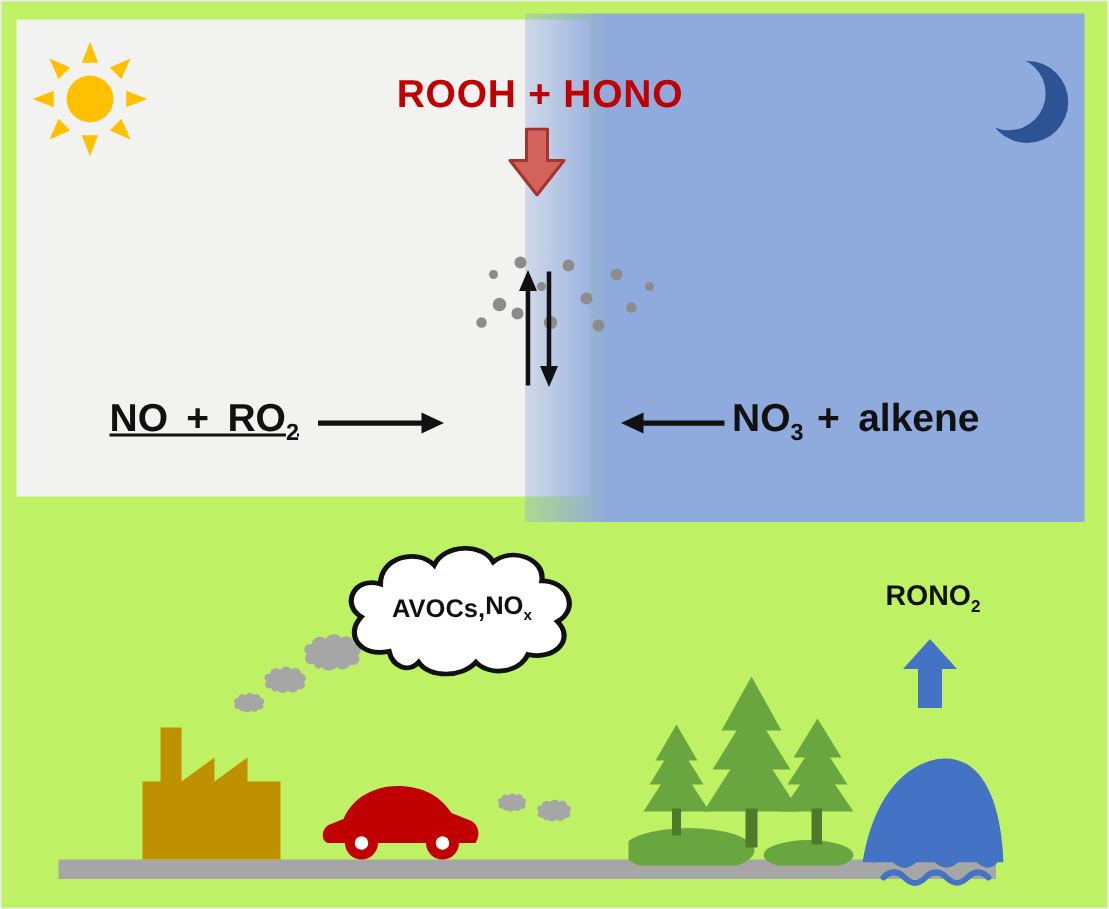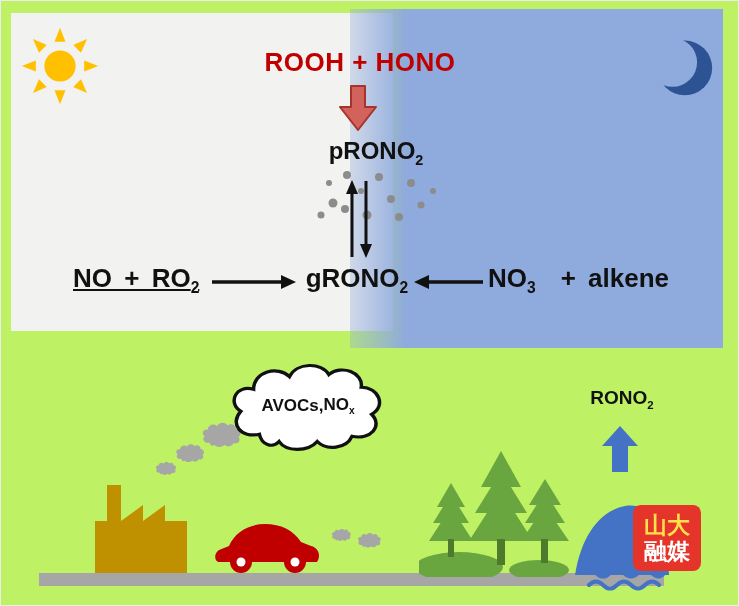--- a/index.html
+++ b/index.html
@@ -6,21 +6,21 @@
   #canvas{position:relative;width:739px;height:606px;background:#bef264;border:1px solid #ececec;
           box-sizing:border-box;overflow:hidden;font-family:"Liberation Sans","DejaVu Sans",sans-serif;}
   .abs{position:absolute;}
   .panel{position:absolute;}
   .day{left:10px;top:12px;width:382px;height:318px;background:#f2f2f0;}
   .night{left:349px;top:8px;width:373px;height:339px;
          background:linear-gradient(90deg,rgba(143,170,220,0.35) 0%,#8faadc 15%);}
   .label{position:absolute;font-weight:bold;color:#111;}
   .red-label{color:#c00000;}
   sub{font-size:0.6em;}
-  .gap{margin-left:25px;}
+  .gap{margin-left:9px;}
   .rooh{left:234px;top:46px;width:250px;text-align:center;font-size:26px;letter-spacing:.5px;}
   .prono2{left:312px;top:136px;width:126px;text-align:center;font-size:24px;}
   .eq{font-size:26px;word-spacing:5px;}
   .eq-left{left:72px;top:262px;text-decoration:underline;}
   .eq-center{left:303px;top:262px;width:106px;text-align:center;}
   .eq-right{left:487px;top:262px;}
   .sun{left:20px;top:26px;width:78px;height:78px;}
   .moon{left:648px;top:33px;width:66px;height:66px;}
   .red-arrow{left:337px;top:84px;}
   .particles{left:308px;top:164px;}
@@ -81,21 +81,20 @@
     <circle cx="38" cy="36" r="29" fill="#2e5395"></circle>
     <circle cx="25" cy="30" r="26" fill="#8faadc"></circle>
   </svg>
 
   <div class="label red-label rooh">ROOH + HONO</div>
 
   <svg class="abs red-arrow" width="40" height="46" viewBox="0 0 40 46">
     <polygon points="13,1 27,1 27,22 38,22 20,45 2,22 13,22" stroke="#a4342c" stroke-width="2" stroke-linejoin="round" fill="#d4625c"></polygon>
   </svg>
 
-  <div class="label prono2"><span>pRONO</span><sub>2</sub></div>
 
   <svg class="abs particles" width="134" height="62" viewBox="0 0 134 62">
     <g fill="#8c8c8c">
       <circle cx="12" cy="50" r="3.5"></circle>
         <circle cx="24" cy="38" r="4.5"></circle>
         <circle cx="20" cy="18" r="3"></circle>
       <circle cx="38" cy="10" r="4"></circle>
         <circle cx="36" cy="44" r="4"></circle>
         <circle cx="52" cy="26" r="3"></circle>
       <circle cx="58" cy="50" r="4.5"></circle>
@@ -117,21 +116,20 @@
     <polygon points="25,81 19,67 31,67" fill="#111"></polygon>
   </svg>
 
   <div class="label eq eq-left"><span>NO + RO</span><sub>2</sub></div>
 
   <svg class="abs arrow-right" width="86" height="18" viewBox="0 0 86 18">
     <line x1="1" y1="9" x2="71" y2="9" stroke="#111" stroke-width="3.5"></line>
     <polygon points="70,2 85,9 70,16" fill="#111"></polygon>
   </svg>
 
-  <div class="label eq eq-center"><span>gRONO</span><sub>2</sub></div>
 
   <svg class="abs arrow-left" width="70" height="18" viewBox="0 0 70 18">
     <polygon points="15,2 0,9 15,16" fill="#111"></polygon>
     <line x1="14" y1="9" x2="69" y2="9" stroke="#111" stroke-width="3.5"></line>
   </svg>
 
   <div class="label eq eq-right"><span>NO</span><sub>3</sub><span class="gap">+ alkene</span></div>
 
   <div class="abs road"></div>
 
@@ -204,18 +202,14 @@
     </div>
   </div>
 
 
   <div class="label rono2"><span>RONO</span><sub>2</sub></div>
 
   <svg class="abs uparrow" width="38" height="48" viewBox="0 0 38 48">
     <polygon points="19,1 37,21 27,21 27,47 11,47 11,21 1,21" fill="#4472c4"></polygon>
   </svg>
 
-  <div class="abs logo">
-    <span class="l1">山大</span>
-    <span class="l2">融媒</span>
-  </div>
 
 </div>
 
 </body></html>

